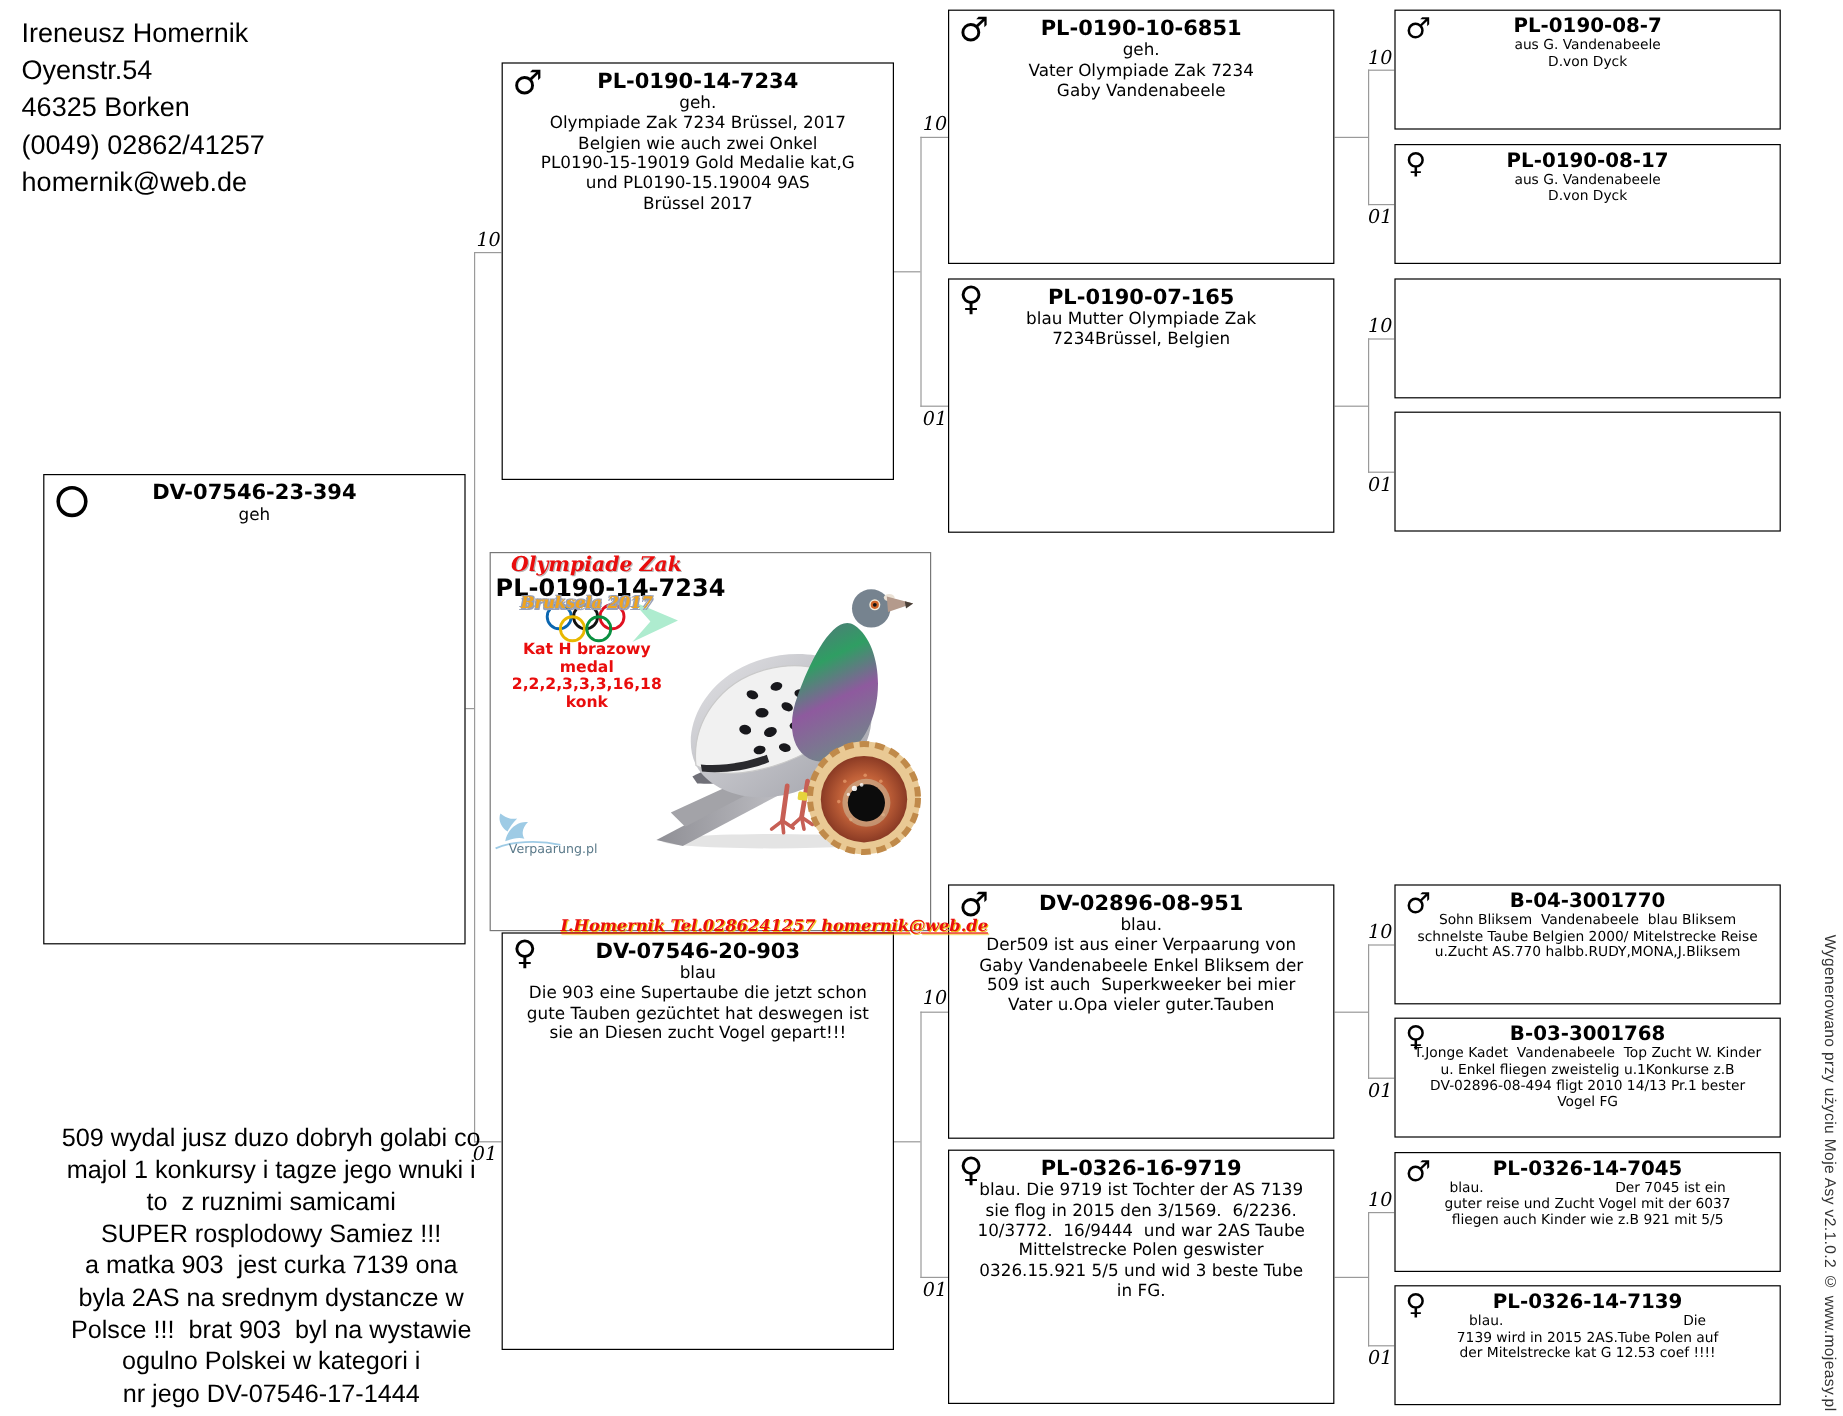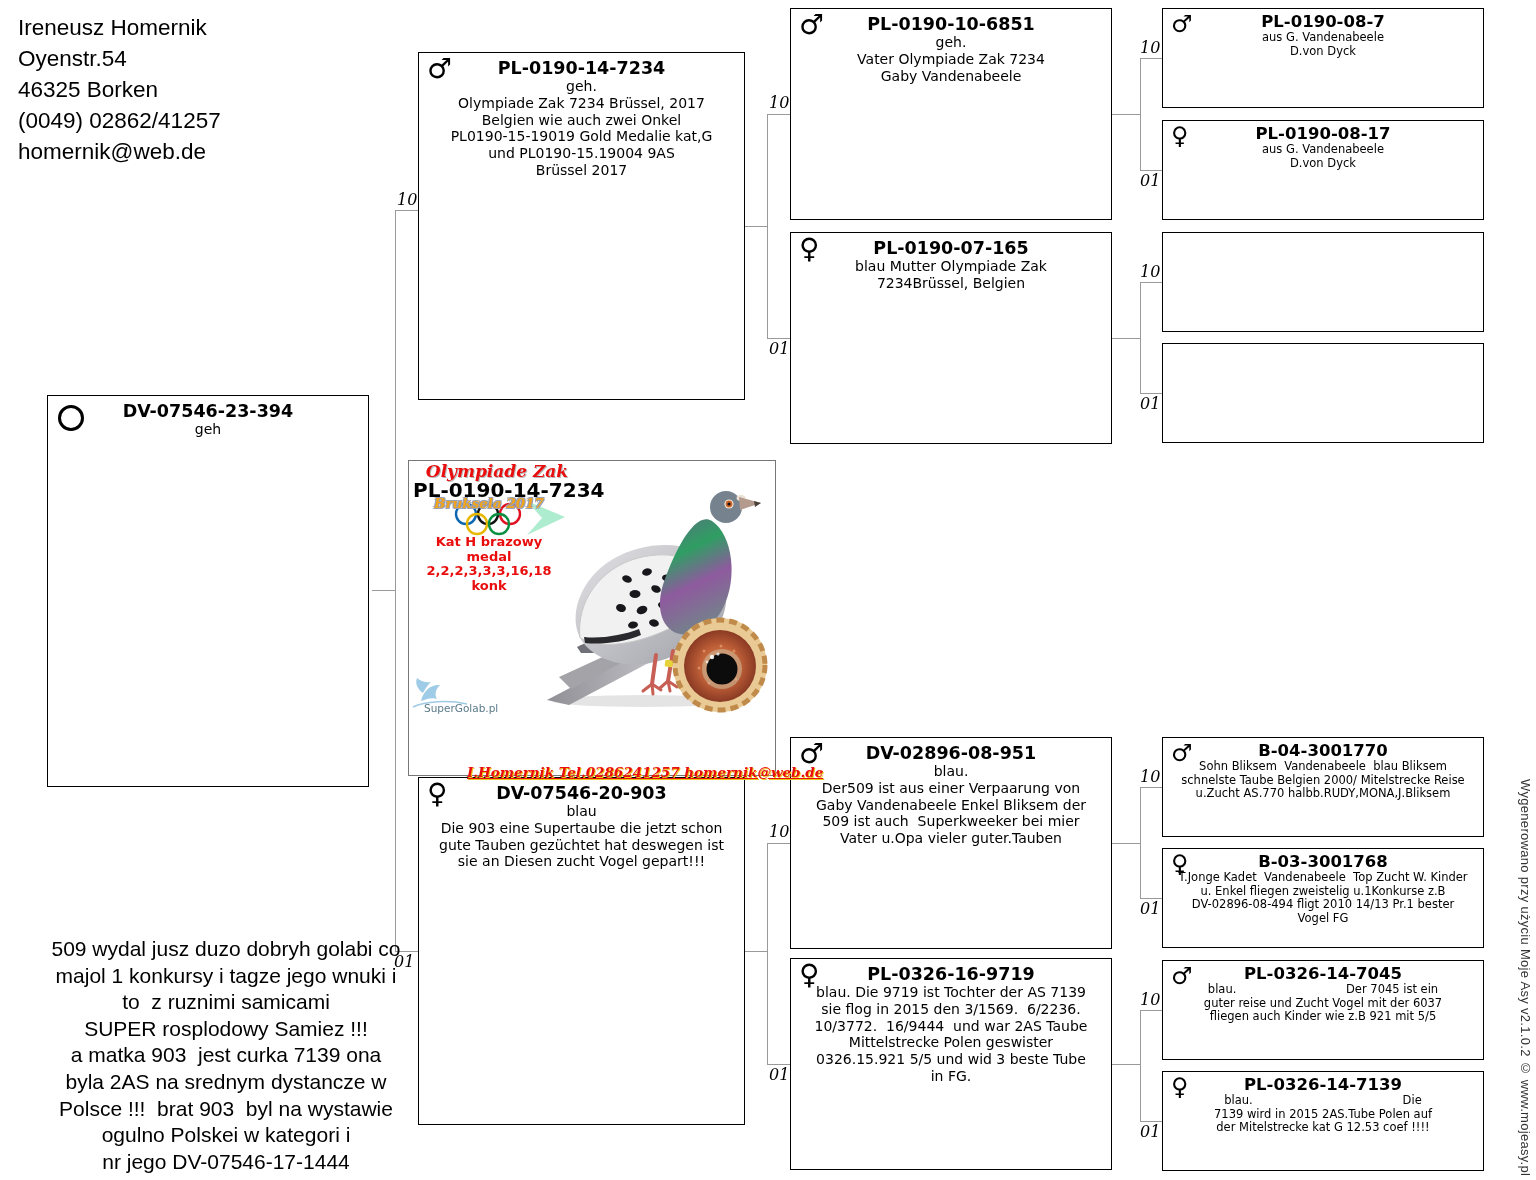--- a/index.html
+++ b/index.html
@@ -111,21 +111,21 @@
   <span class="clabel" style="left:769px;top:1067px">01</span>
   <span class="clabel" style="left:1140px;top:40px">10</span>
   <span class="clabel" style="left:1140px;top:173px">01</span>
   <span class="clabel" style="left:1140px;top:264px">10</span>
   <span class="clabel" style="left:1140px;top:396px">01</span>
   <span class="clabel" style="left:1140px;top:769px">10</span>
   <span class="clabel" style="left:1140px;top:901px">01</span>
   <span class="clabel" style="left:1140px;top:992px">10</span>
   <span class="clabel" style="left:1140px;top:1124px">01</span>
 
-  <div class="pbox" style="left:47px;top:395px;width:322px;height:392px">
+  <div class="pbox" style="left:36px;top:395px;width:352px;height:392px">
     <span class="circle-shape"></span>
     <div class="bid">DV-07546-23-394</div>
     <div class="btxt">geh</div>
   </div>
 
   <div class="pbox" style="left:418px;top:52px;width:327px;height:348px">
     <span class="sex">♂</span>
     <div class="bid">PL-0190-14-7234</div>
     <div class="btxt">geh.
 Olympiade Zak 7234 Brüssel, 2017
@@ -330,21 +330,21 @@
         <path d="M14,232 C8,228 6,222 8,217 C13,221 18,222 22,221 C18,225 16,228 14,232 Z"></path>
       </g>
       <path d="M4,246 C16,240 40,239 58,243" stroke="#9ecbe5" stroke-width="1.5" fill="none"></path>
     </svg>
 
     <span class="ph-title">Olympiade Zak</span>
     <span class="ph-ring">PL-0190-14-7234</span>
     <span class="ph-event">Bruksela 2017</span>
     <span class="ph-medal">Kat H brazowy medal
 2,2,2,3,3,3,16,18 konk</span>
-    <span class="ph-brand">SuperGolab.pl</span>
+    <span class="ph-brand">Verpaarung.pl</span>
     <span class="ph-contact">I.Homernik Tel.0286241257 homernik@web.de</span>
   </div>
 
   <div class="note">509 wydal jusz duzo dobryh golabi co
 majol 1 konkursy i tagze jego wnuki i
 to  z ruznimi samicami
 SUPER rosplodowy Samiez !!!
 a matka 903  jest curka 7139 ona
 byla 2AS na srednym dystancze w
 Polsce !!!  brat 903  byl na wystawie

